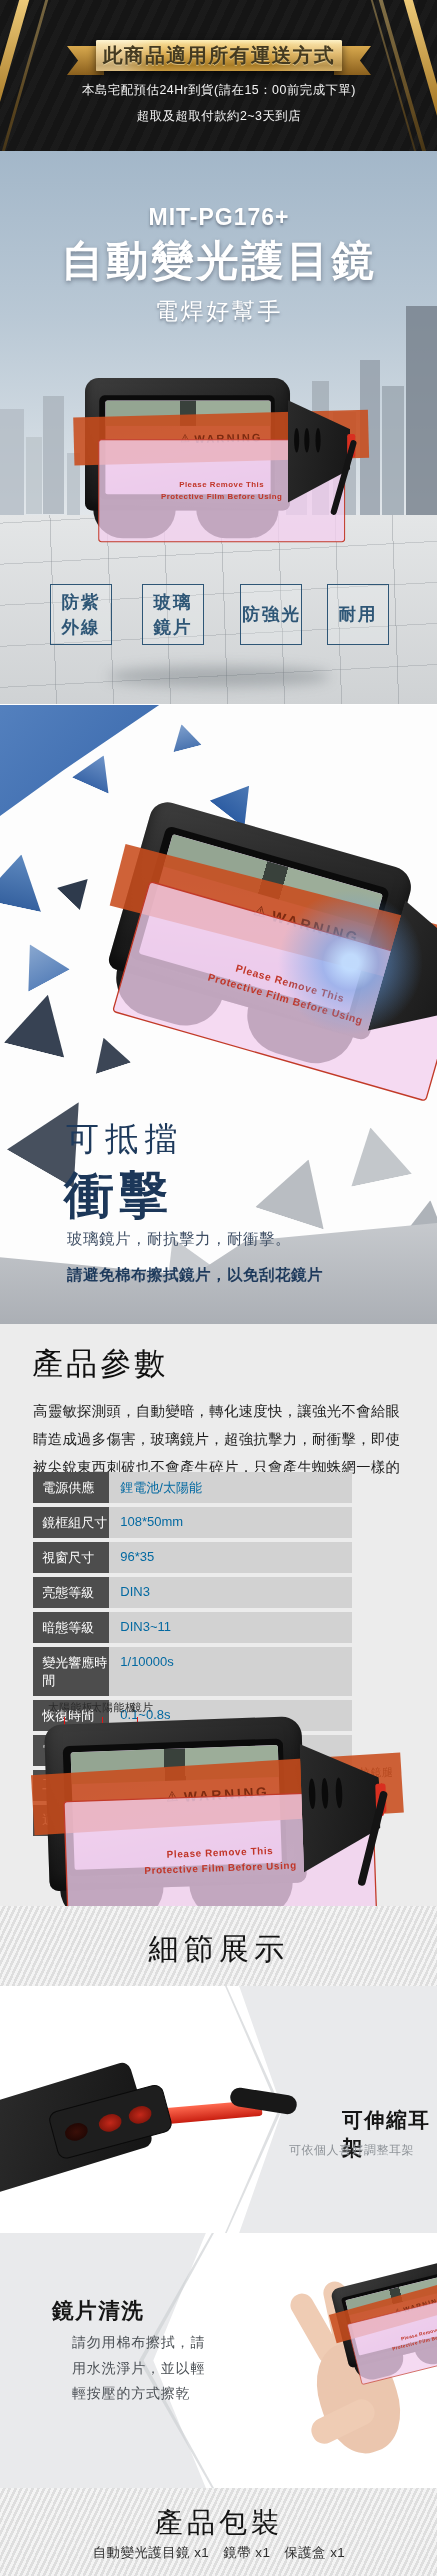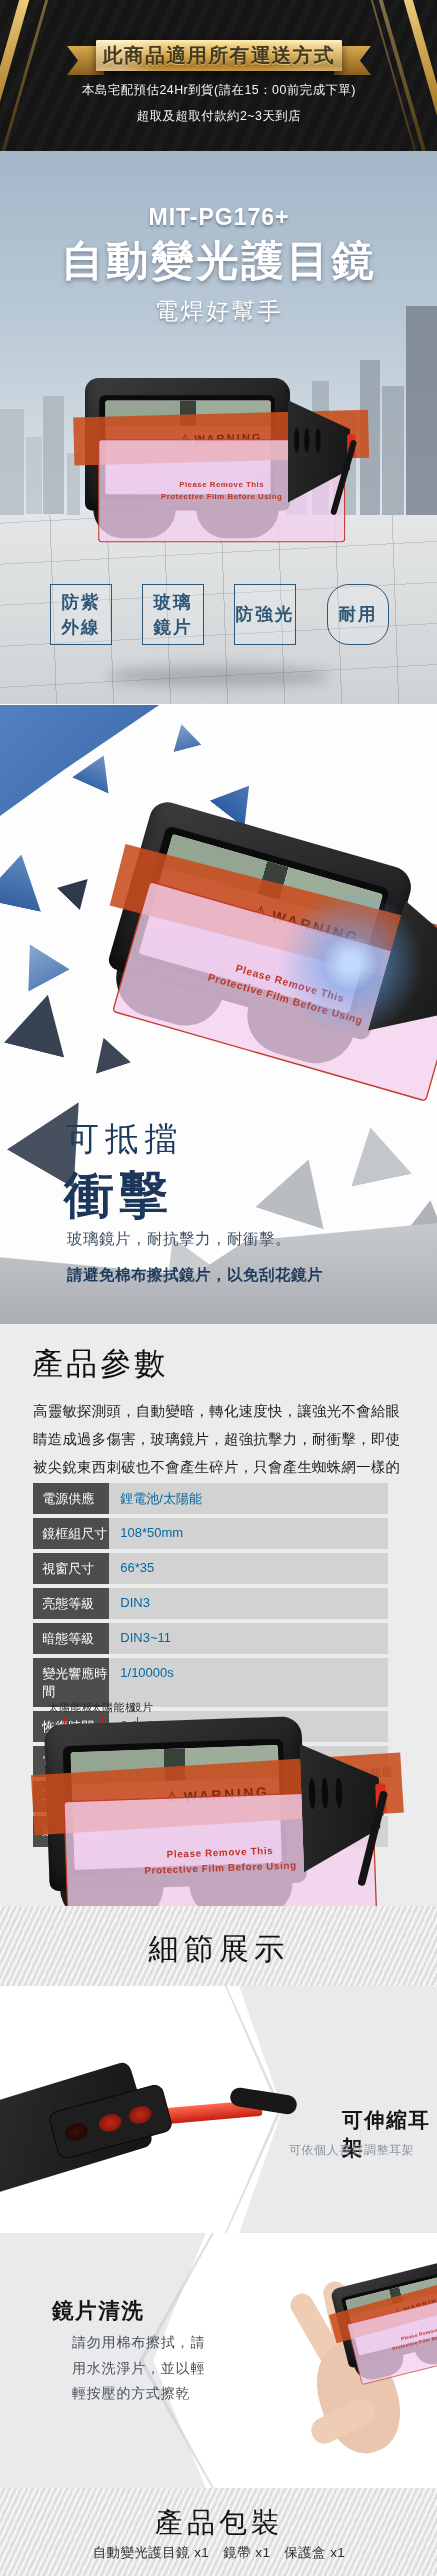--- a/index.html
+++ b/index.html
@@ -124,21 +124,21 @@
     background:radial-gradient(circle, rgba(190,220,255,.95) 0 7%, rgba(100,160,235,.55) 24%, rgba(100,160,235,0) 62%); }
   .imp-t1 { left:66px; top:412px; font-size:33px; color:#1e3a5c; letter-spacing:6.2px; font-weight:500; }
   .imp-t2 { left:64px; top:457px; font-size:50px; color:#1c3least759; color:#1c3759; font-weight:bold; letter-spacing:4.1px; }
   .imp-desc { left:67px; top:524px; font-size:15.5px; color:#3e4e64; letter-spacing:0.5px; }
   .imp-note { left:67px; top:560px; font-size:15.5px; font-weight:bold; color:#1e3a5c; letter-spacing:0.5px; }
 
   
   .specs { top:1324px; left:0; width:438px; height:582px; background:#ececec; }
   .specs-h { left:32px; top:18.5px; font-size:31px; color:#0f0f0f; letter-spacing:3.1px; }
   .specs-p { left:33px; top:73px; width:373px; font-size:14.4px; line-height:28px; color:#1d1d1d; letter-spacing:0.3px; }
-  .spec-table { left:33px; top:159px; width:355px; }
+  .spec-table { left:33px; top:148px; width:319px; }
   .spec-row { display:flex; margin-bottom:3.6px; }
   .spec-label { width:76px; background:#4d4d4d; color:#fff; font-size:13px; padding:6.7px 0 6.7px 9.3px; }
   .spec-value { flex:1; background:#d2d2d2; color:#0369a1; font-size:13px; padding:6.7px 0 6.7px 11.3px; }
   .diagram { left:0; top:361px; width:438px; height:222px; }
   .dg-label { position:absolute; font-size:10.8px; color:#2b2b2b; letter-spacing:0.5px; }
   .dg-l1{left:48px;top:15.5px;} .dg-l2{left:91px;top:15.5px;} .dg-l3{left:131px;top:15.5px;} .dg-l4{left:348px;top:81px;}
   .dg-line { position:absolute; width:1px; background:#e31212; }
   .dg-ln1{left:64px;top:32px;height:43px;} .dg-ln2{left:102px;top:32px;height:43px;}
   .dg-ln3{left:137px;top:32px;height:92px;} .dg-ln4{left:381px;top:98px;height:30px;}
   .dg-dot { position:absolute; width:4.6px; height:4.6px; border-radius:50%; background:#e31212; }
@@ -185,21 +185,21 @@
   .hand { position:absolute; left:299px; top:62px; width:124px; height:170px; }
   .palm { position:absolute; left:20.6px; top:46px; width:77px; height:113px; background:#ebc6ae; border-radius:46%; transform:rotate(-18deg); }
   .finger { position:absolute; width:23px; height:77px; background:#efccb4; border-radius:12.4px; }
   .f1{left:5.2px;top:-5.2px;transform:rotate(-30deg);} .f2{left:30px;top:-14.4px;transform:rotate(-12deg);}
   .f3{left:56px;top:-11.3px;transform:rotate(2deg);} .f4{left:31px;top:93px;width:26px;height:67px;transform:rotate(64deg);}
 
   
   .badge { position:absolute; top:433px; width:62px; height:61px; border:1.5px solid #2e5676;
     background:rgba(248,249,250,.22); color:#2e5676; font-weight:bold; font-size:17.5px; letter-spacing:2.1px;
     display:flex; flex-direction:column; align-items:center; justify-content:center; line-height:25px; }
-  .bg1{left:50px;} .bg2{left:142px;} .bg3{left:234px;} .bg4{left:327px;border-radius:22px;}
+  .bg1{left:50px;} .bg2{left:142px;} .bg3{left:240px;align-items:flex-end;} .bg4{left:327px;}
 </style>
 </head>
 <body>
 
 <div class="page">
 
   <div class="abs ship">
     <div class="gold-strip gs-l1"></div>
     <div class="gold-strip gs-l2"></div>
     <div class="gold-strip gs-r1"></div>
@@ -328,21 +328,21 @@
       <div class="spec-row">
         <div class="spec-label">電源供應</div>
         <div class="spec-value">鋰電池/太陽能</div>
       </div>
       <div class="spec-row">
         <div class="spec-label">鏡框組尺寸</div>
         <div class="spec-value">108*50mm</div>
       </div>
       <div class="spec-row">
         <div class="spec-label">視窗尺寸</div>
-        <div class="spec-value">66*35</div>
+        <div class="spec-value">96*35</div>
       </div>
       <div class="spec-row">
         <div class="spec-label">亮態等級</div>
         <div class="spec-value">DIN3</div>
       </div>
       <div class="spec-row">
         <div class="spec-label">暗態等級</div>
         <div class="spec-value">DIN3~11</div>
       </div>
       <div class="spec-row">

